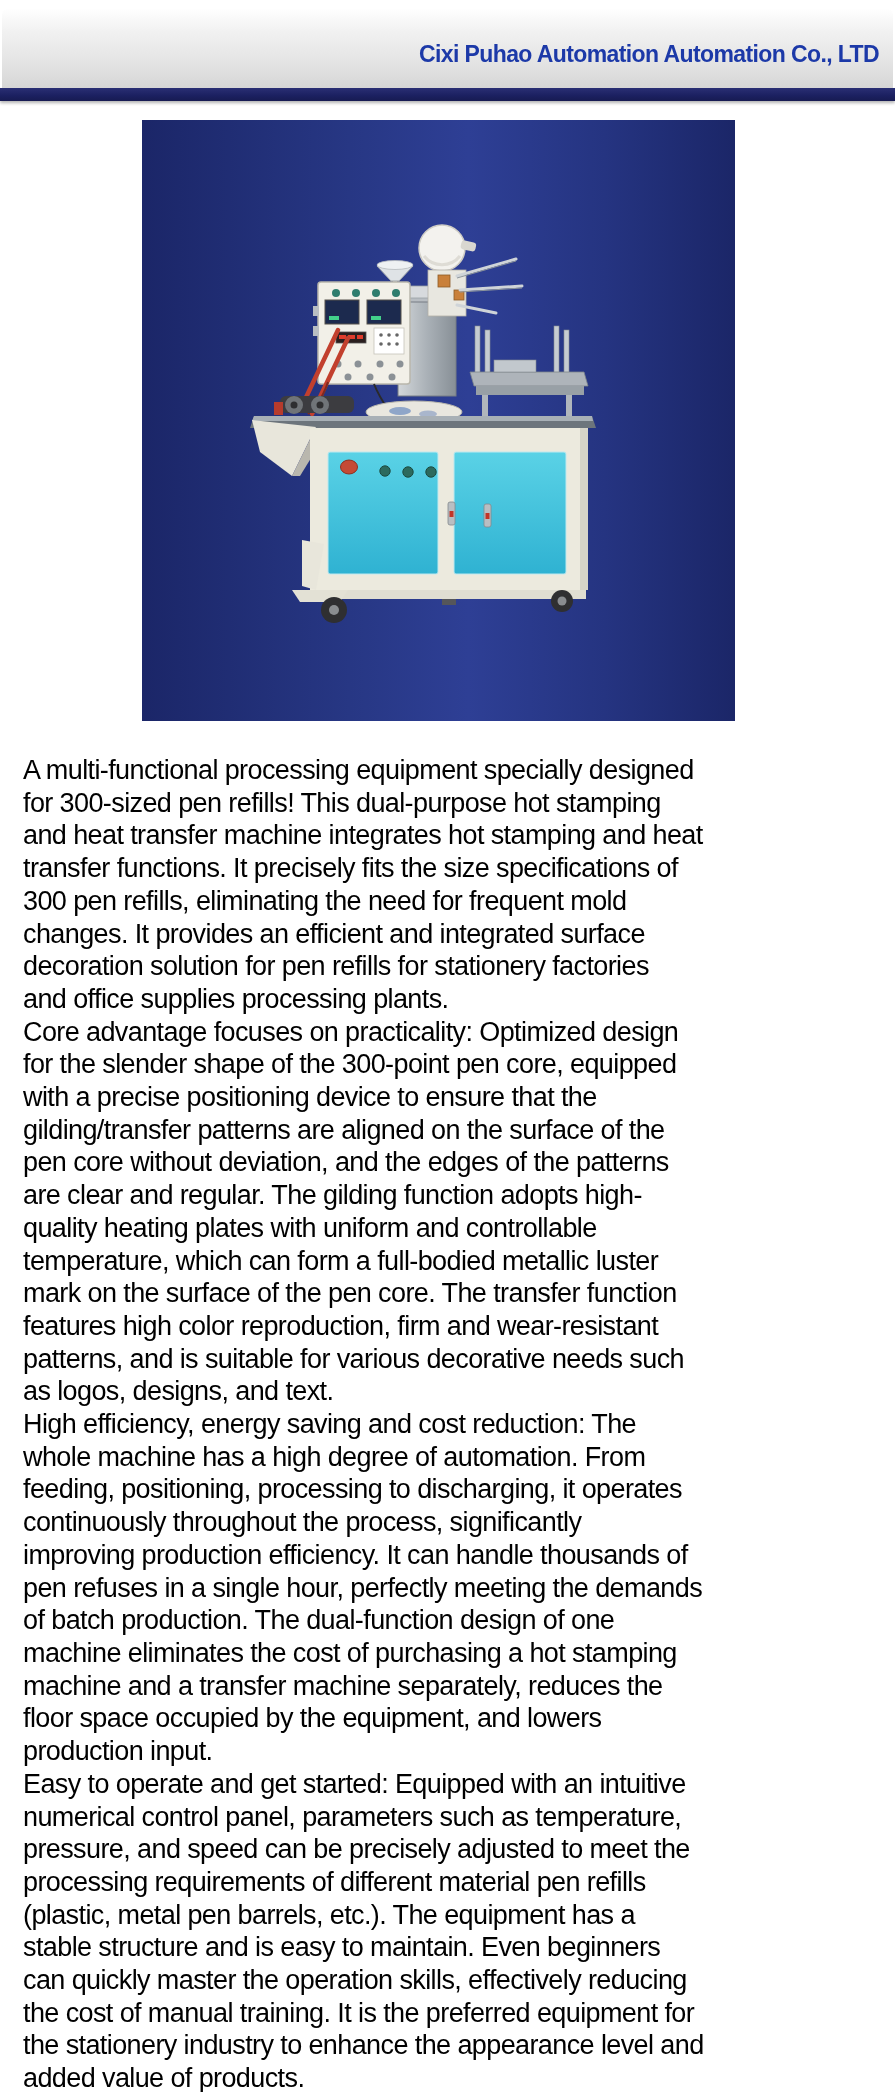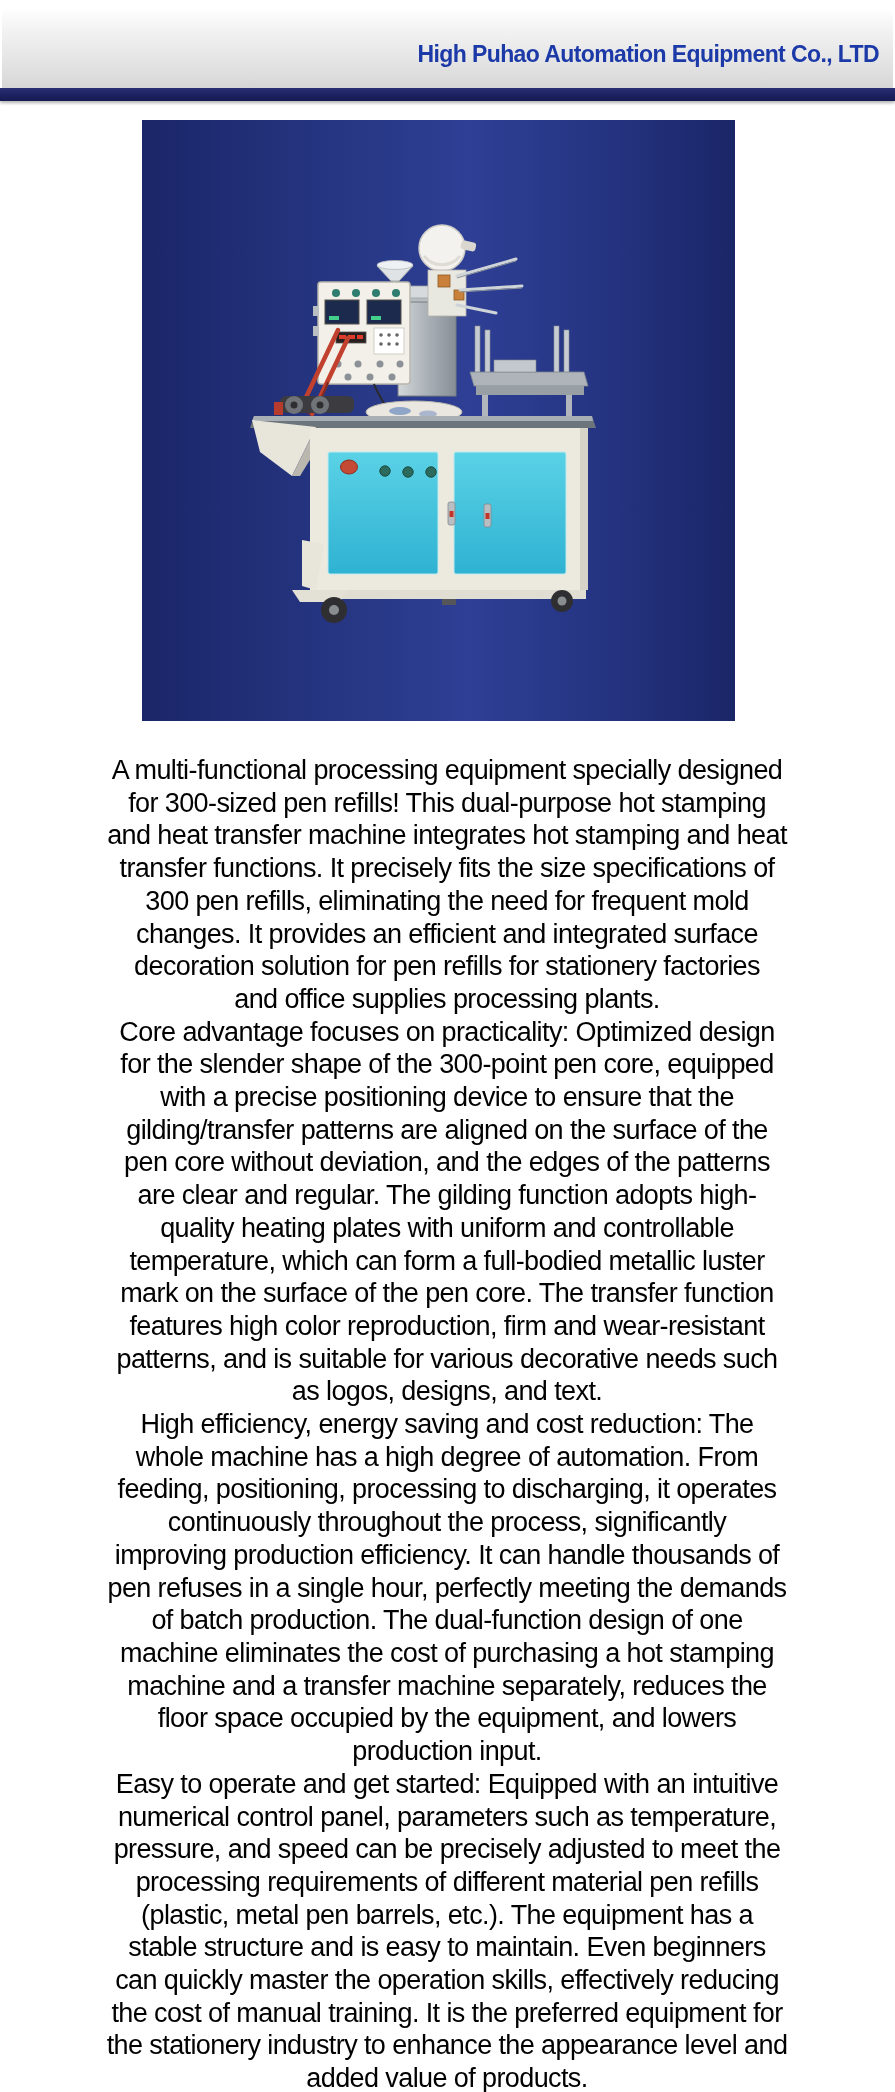--- a/index.html
+++ b/index.html
@@ -49,30 +49,30 @@
     width:593px;height:601px;
   }
   
   .description{
     margin-top:33px;
     padding:0 24px 0 23px;
     color:#000;
     font-size:27px;line-height:32.7px;letter-spacing:-0.6px;
   }
   .description p{
-    margin:0;white-space:pre-line;text-align:center;
+    margin:0;white-space:pre-line;
   }
 </style>
 </head>
 <body>
 
 <div class="page">
 
   <div class="header">
-    <span class="company-name">High Puhao Automation Equipment Co., LTD</span>
+    <span class="company-name">Cixi Puhao Automation Automation Co., LTD</span>
   </div>
   <div class="divider"></div>
 
   <svg class="product-image" viewBox="0 0 593 601">
     <defs>
       <linearGradient id="imgBg" x1="0" y1="0" x2="1" y2="0">
         <stop offset="0" stop-color="#1b2668"></stop>
         <stop offset="0.35" stop-color="#273784"></stop>
         <stop offset="0.55" stop-color="#2e3f95"></stop>
         <stop offset="0.78" stop-color="#253481"></stop>

